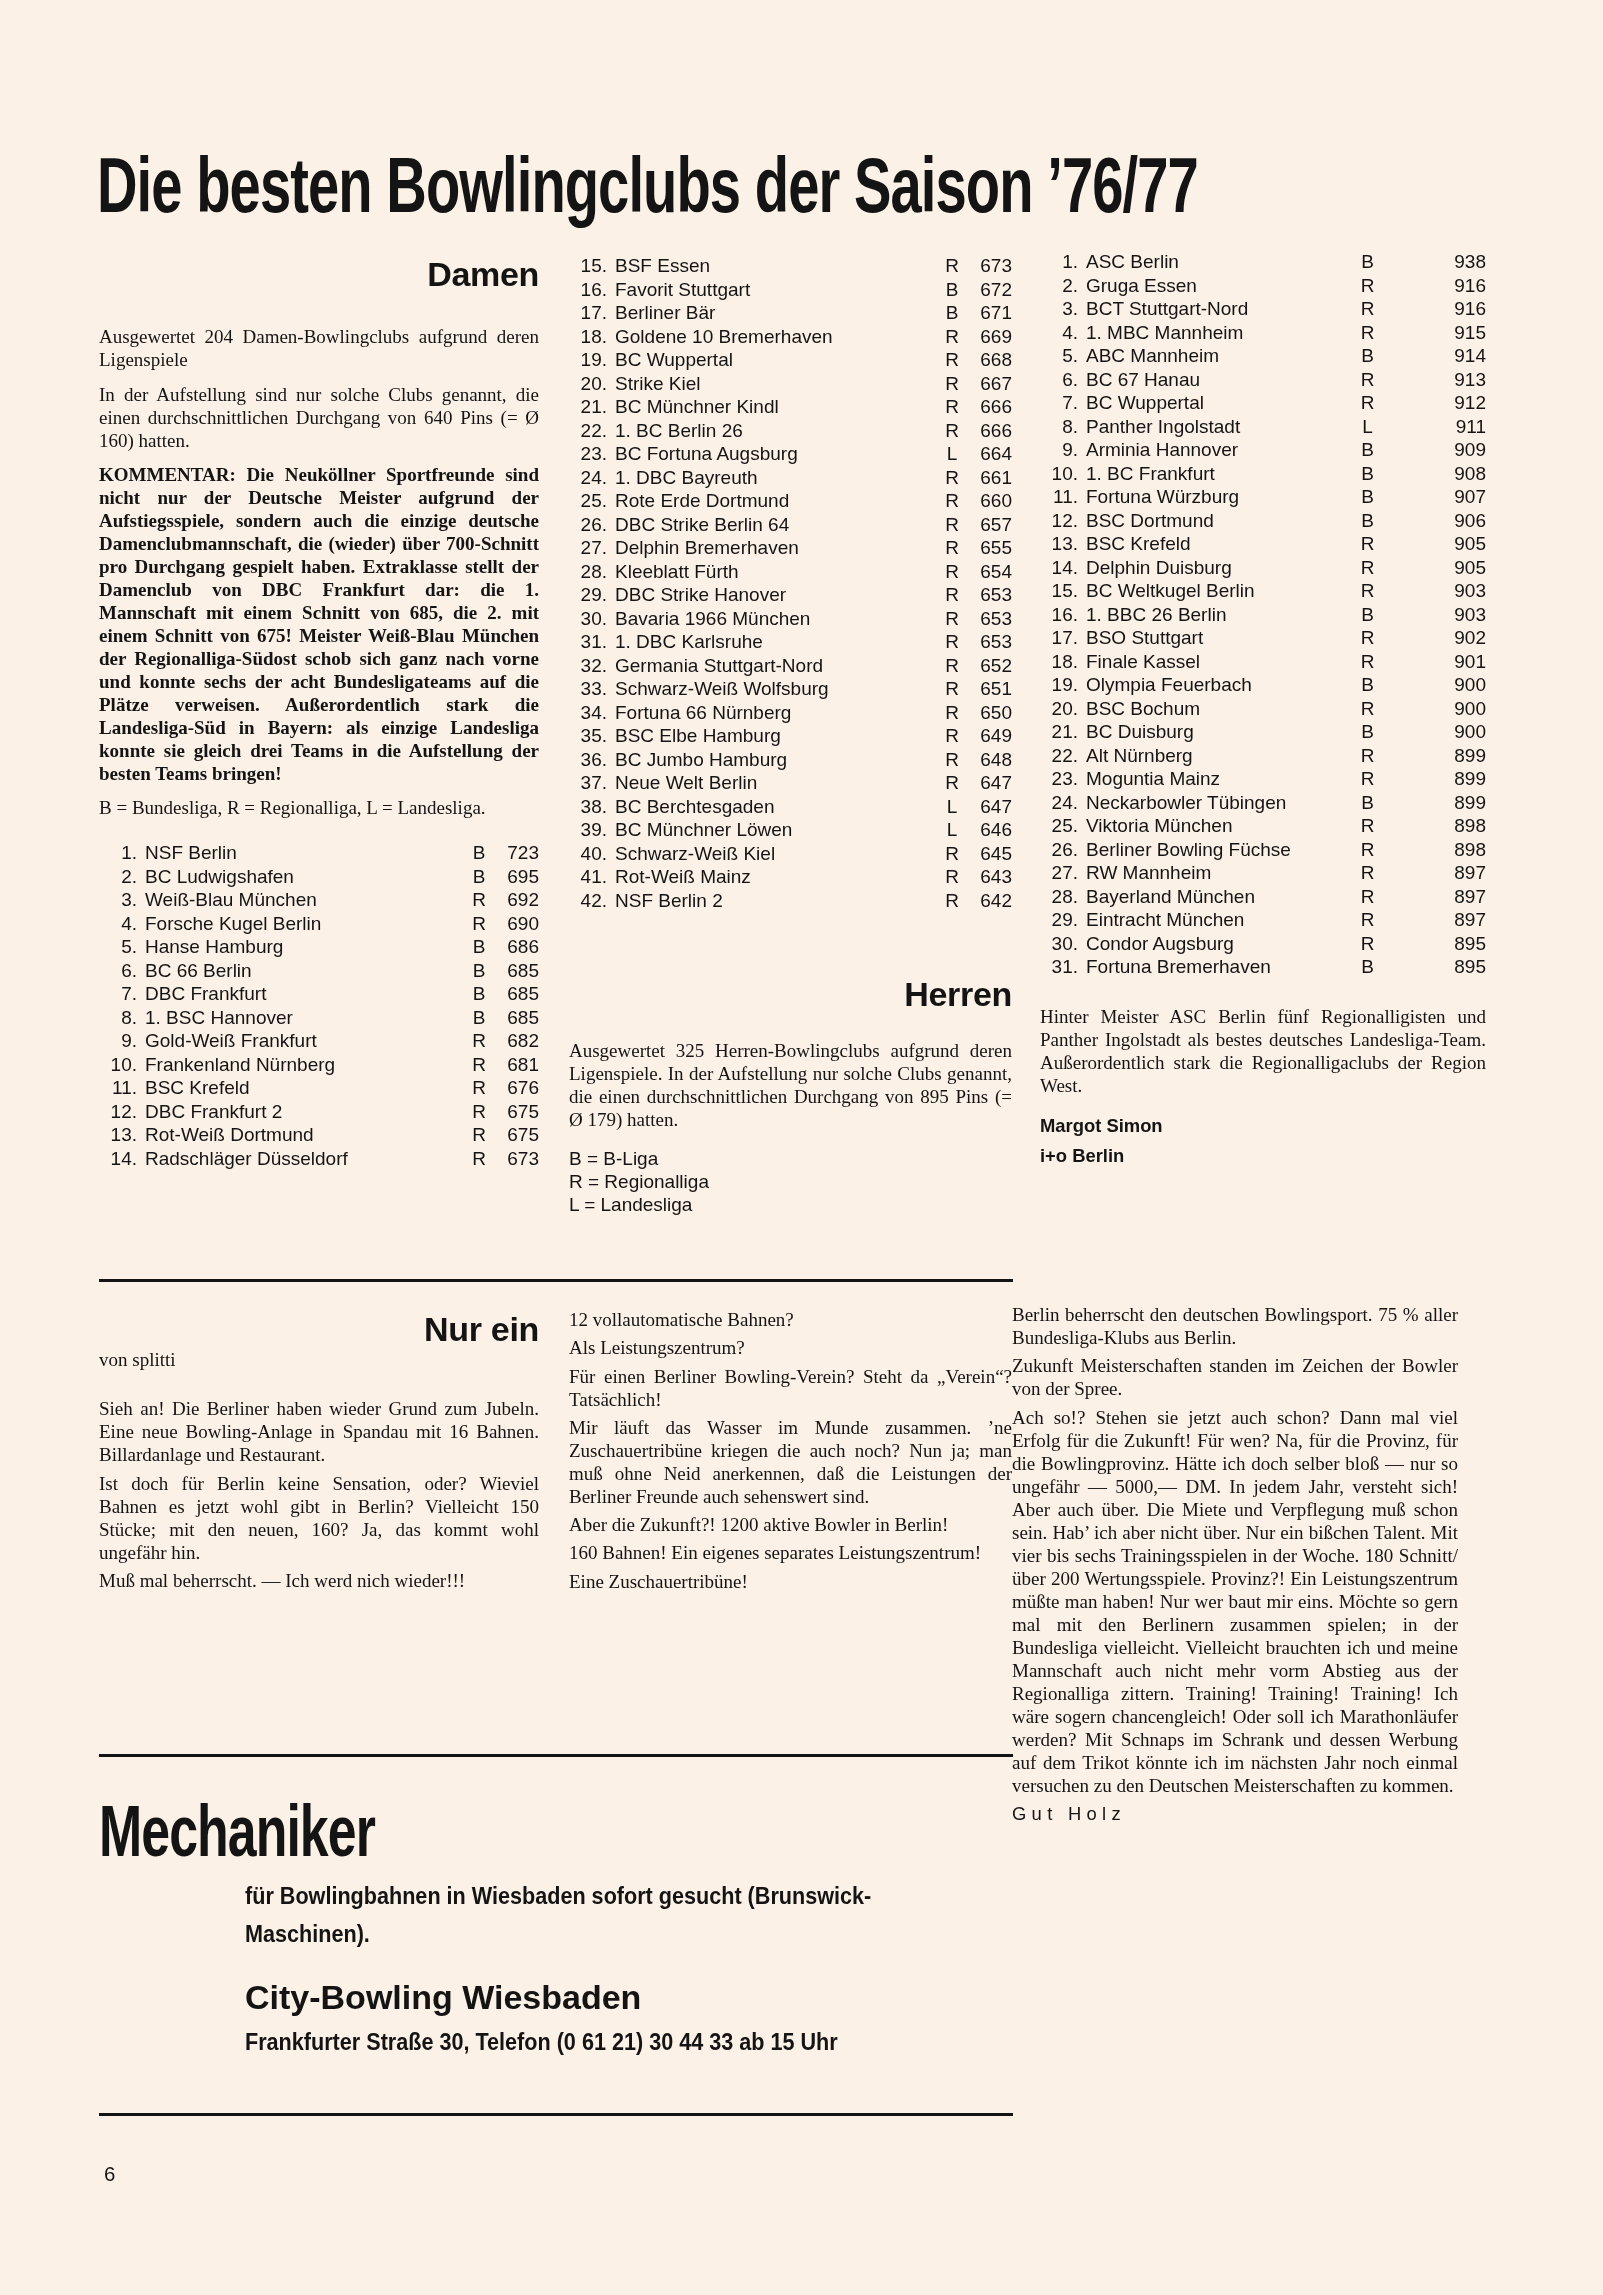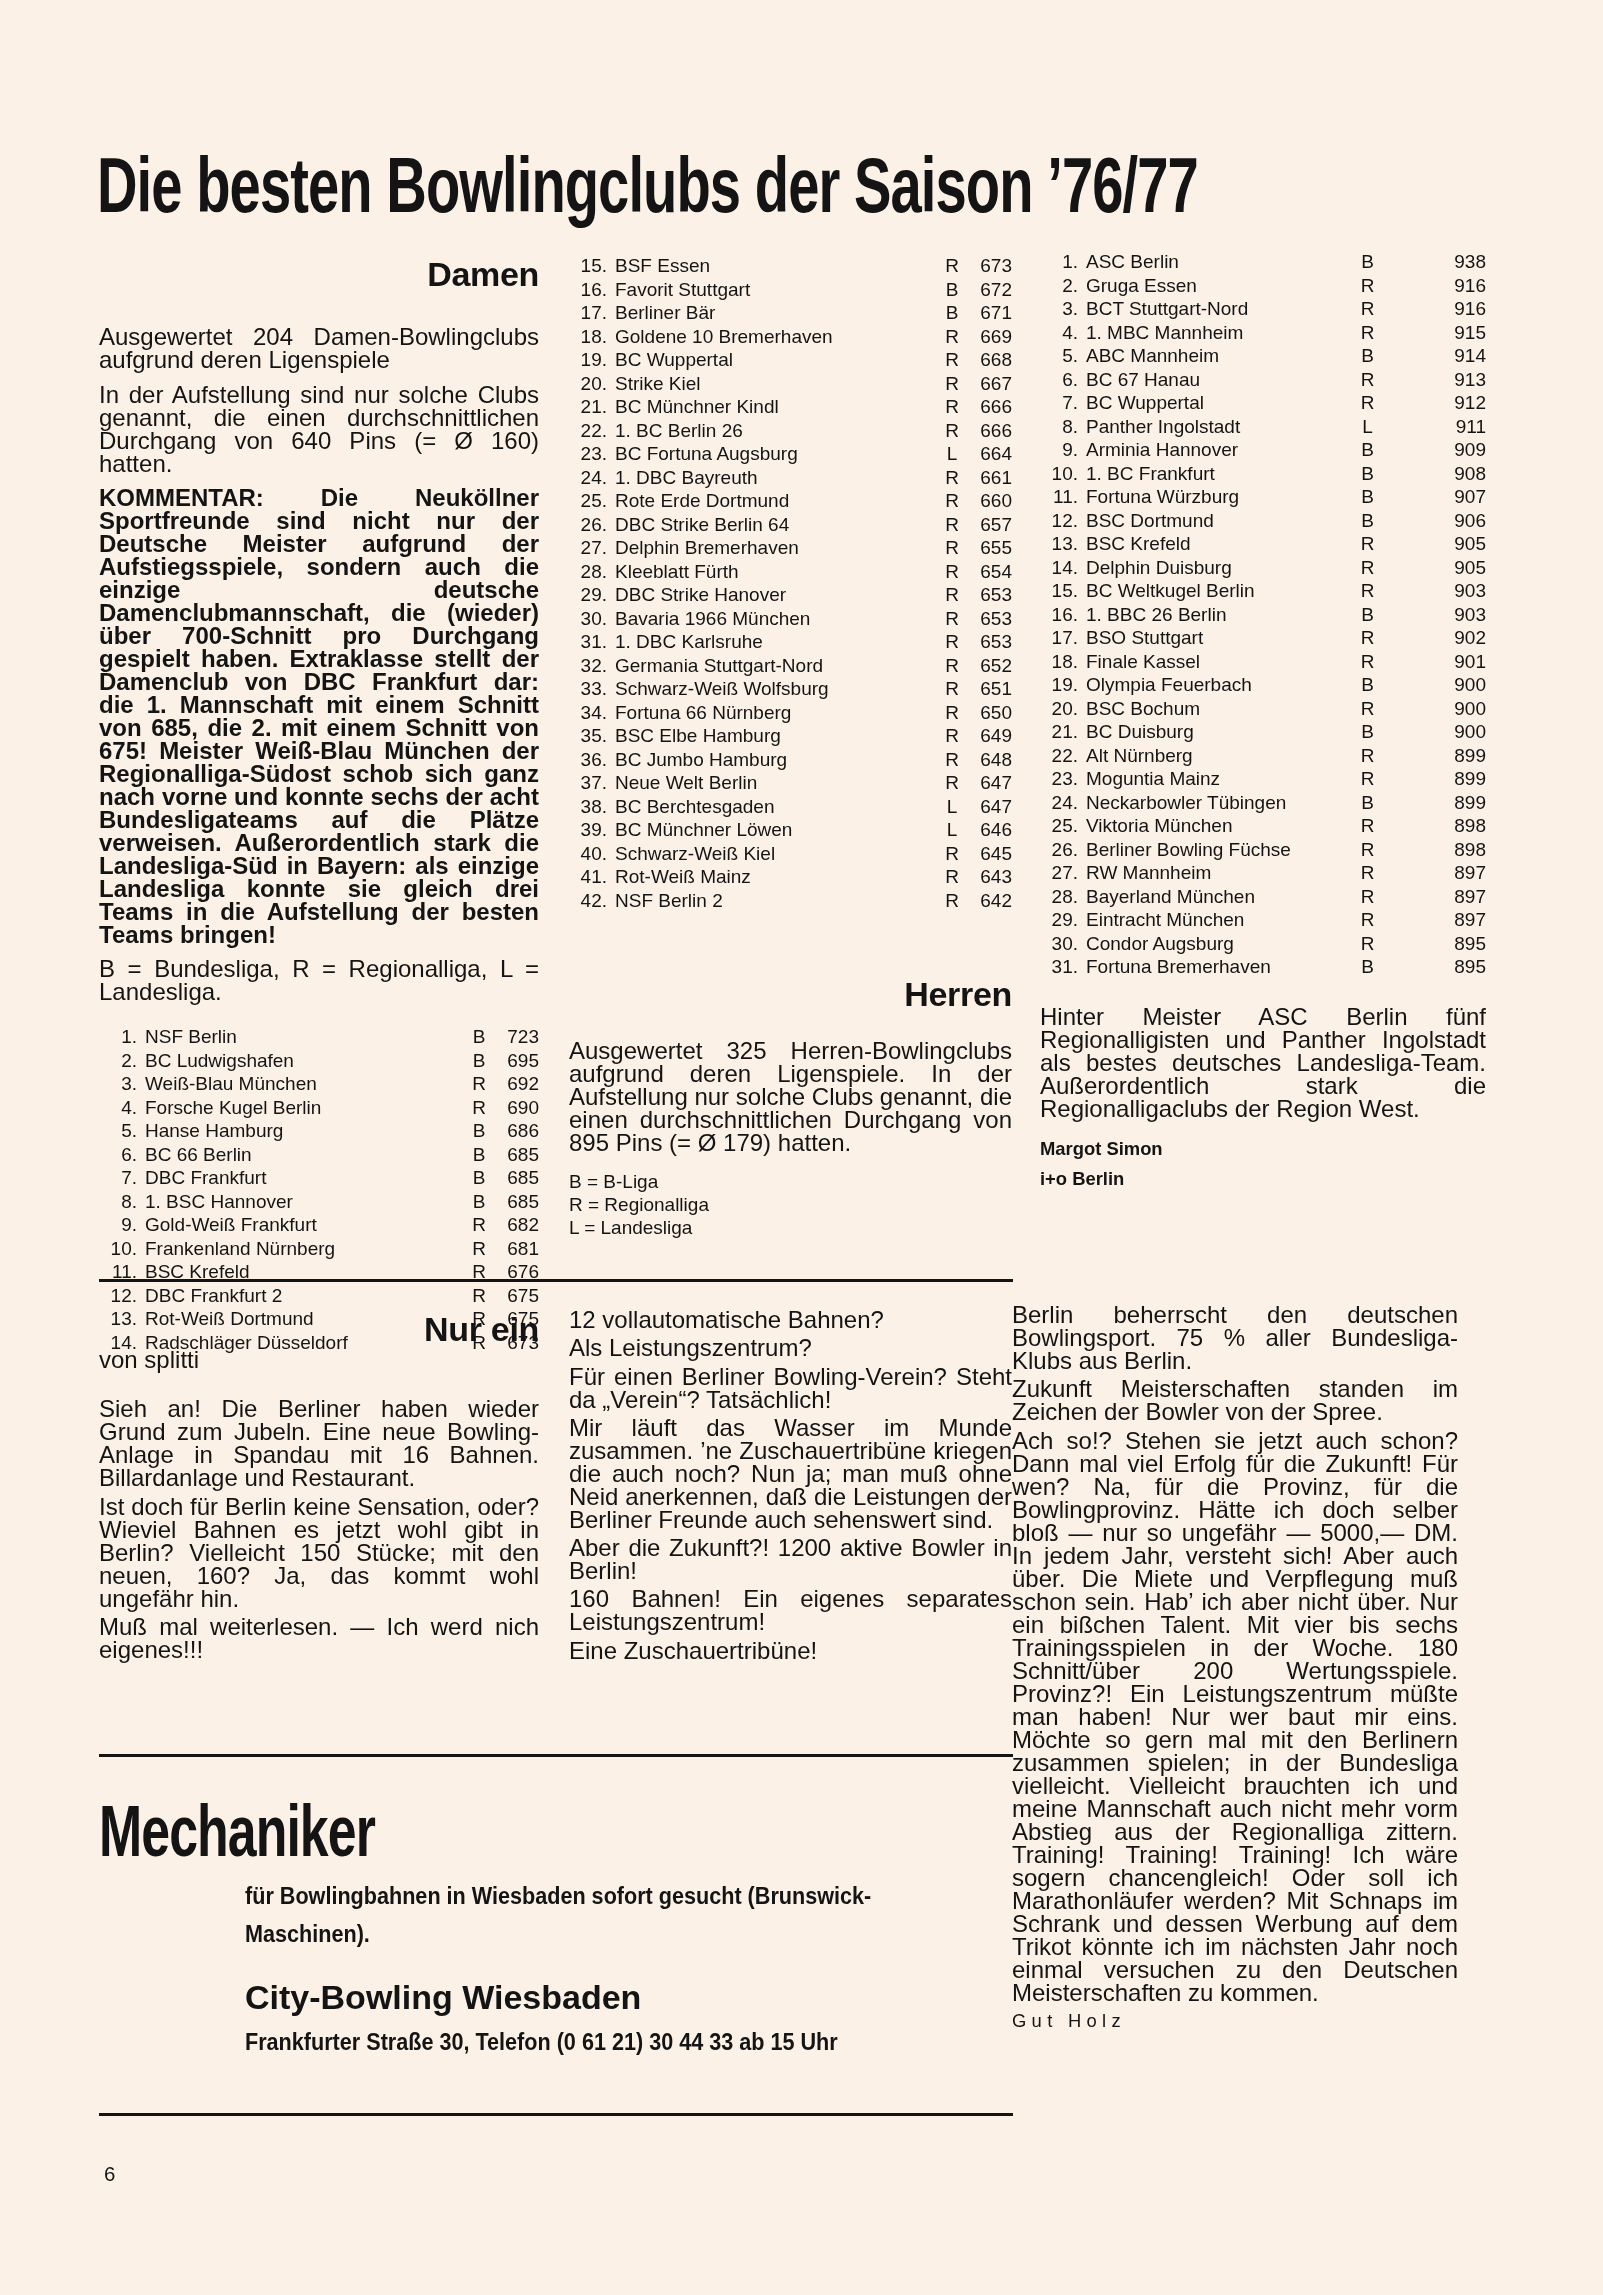--- a/index.html
+++ b/index.html
@@ -8,21 +8,21 @@
     background: #fbf1e6; color: #141414;
     font-family: "Liberation Sans", sans-serif;
   }
   .abs { position: absolute; }
   .title {
     left: 97px; top: 146px; font-family: "Liberation Sans", sans-serif;
     font-weight: 700; font-size: 78px; letter-spacing: -1.3px; line-height: 1;
     transform: scaleX(0.72); transform-origin: left top; white-space: nowrap;
   }
   h2.sec { margin: 0; font-weight: 700; font-size: 34px; letter-spacing: -0.3px; line-height: 1.1; text-align: right; }
-  .p { font-size: 24px; line-height: 23px; text-align: justify; margin: 0 0 11.2px 0; }
+  .p { font-size: 19px; line-height: 23px; text-align: justify; margin: 0 0 11.2px 0; font-family: Liberation Serif, serif; }
   .p.bold { font-weight: 700; }
   .p.nospace { margin-bottom: 0; }
   .col1 { left: 99px; top: 256px; width: 440px; }
   .col2 { left: 569px; top: 254px; width: 443px; }
   .col3 { left: 1040px; top: 250px; width: 446px; }
   .rank-list { list-style: none; margin: 0; padding: 0; }
   .rank-row { display: flex; font-size: 19px; line-height: 23.5px; white-space: nowrap; }
   .rank-row .num { width: 38px; text-align: right; padding-right: 8px; }
   .rank-row .club { flex: 1; }
   .rank-row .lg { width: 26px; text-align: center; }
@@ -518,21 +518,21 @@
   <div class="sign">i+o Berlin</div>
 </div>
 
 <div class="abs hr" style="left:99px;top:1279px;width:914px;"></div>
 
 <div class="abs art-col" style="left:99px;top:1311px;width:440px;">
   <h2 class="sec">Nur ein</h2>
   <p class="p" style="margin-bottom:26px">von splitti</p>
   <p class="p nospace">Sieh an! Die Berliner haben wieder Grund zum Jubeln. Eine neue Bowling-Anlage in Spandau mit 16 Bahnen. Billardanlage und Restaurant.</p>
   <p class="p nospace">Ist doch für Berlin keine Sensation, oder? Wieviel Bahnen es jetzt wohl gibt in Berlin? Vielleicht 150 Stücke; mit den neuen, 160? Ja, das kommt wohl ungefähr hin.</p>
-  <p class="p nospace">Muß mal weiterlesen. — Ich werd nich eigenes!!!</p>
+  <p class="p nospace">Muß mal beherrscht. — Ich werd nich wieder!!!</p>
 </div>
 
 <div class="abs art-col" style="left:569px;top:1308px;width:443px;">
   <p class="p">12 vollautomatische Bahnen?</p>
   <p class="p">Als Leistungszentrum?</p>
   <p class="p">Für einen Berliner Bowling-Verein? Steht da „Verein“? Tatsächlich!</p>
   <p class="p">Mir läuft das Wasser im Munde zusammen. ’ne Zuschauertribüne kriegen die auch noch? Nun ja; man muß ohne Neid anerkennen, daß die Leistungen der Berliner Freunde auch sehenswert sind.</p>
   <p class="p">Aber die Zukunft?! 1200 aktive Bowler in Berlin!</p>
   <p class="p">160 Bahnen! Ein eigenes separates Leistungszentrum!</p>
   <p class="p">Eine Zuschauertribüne!</p>

